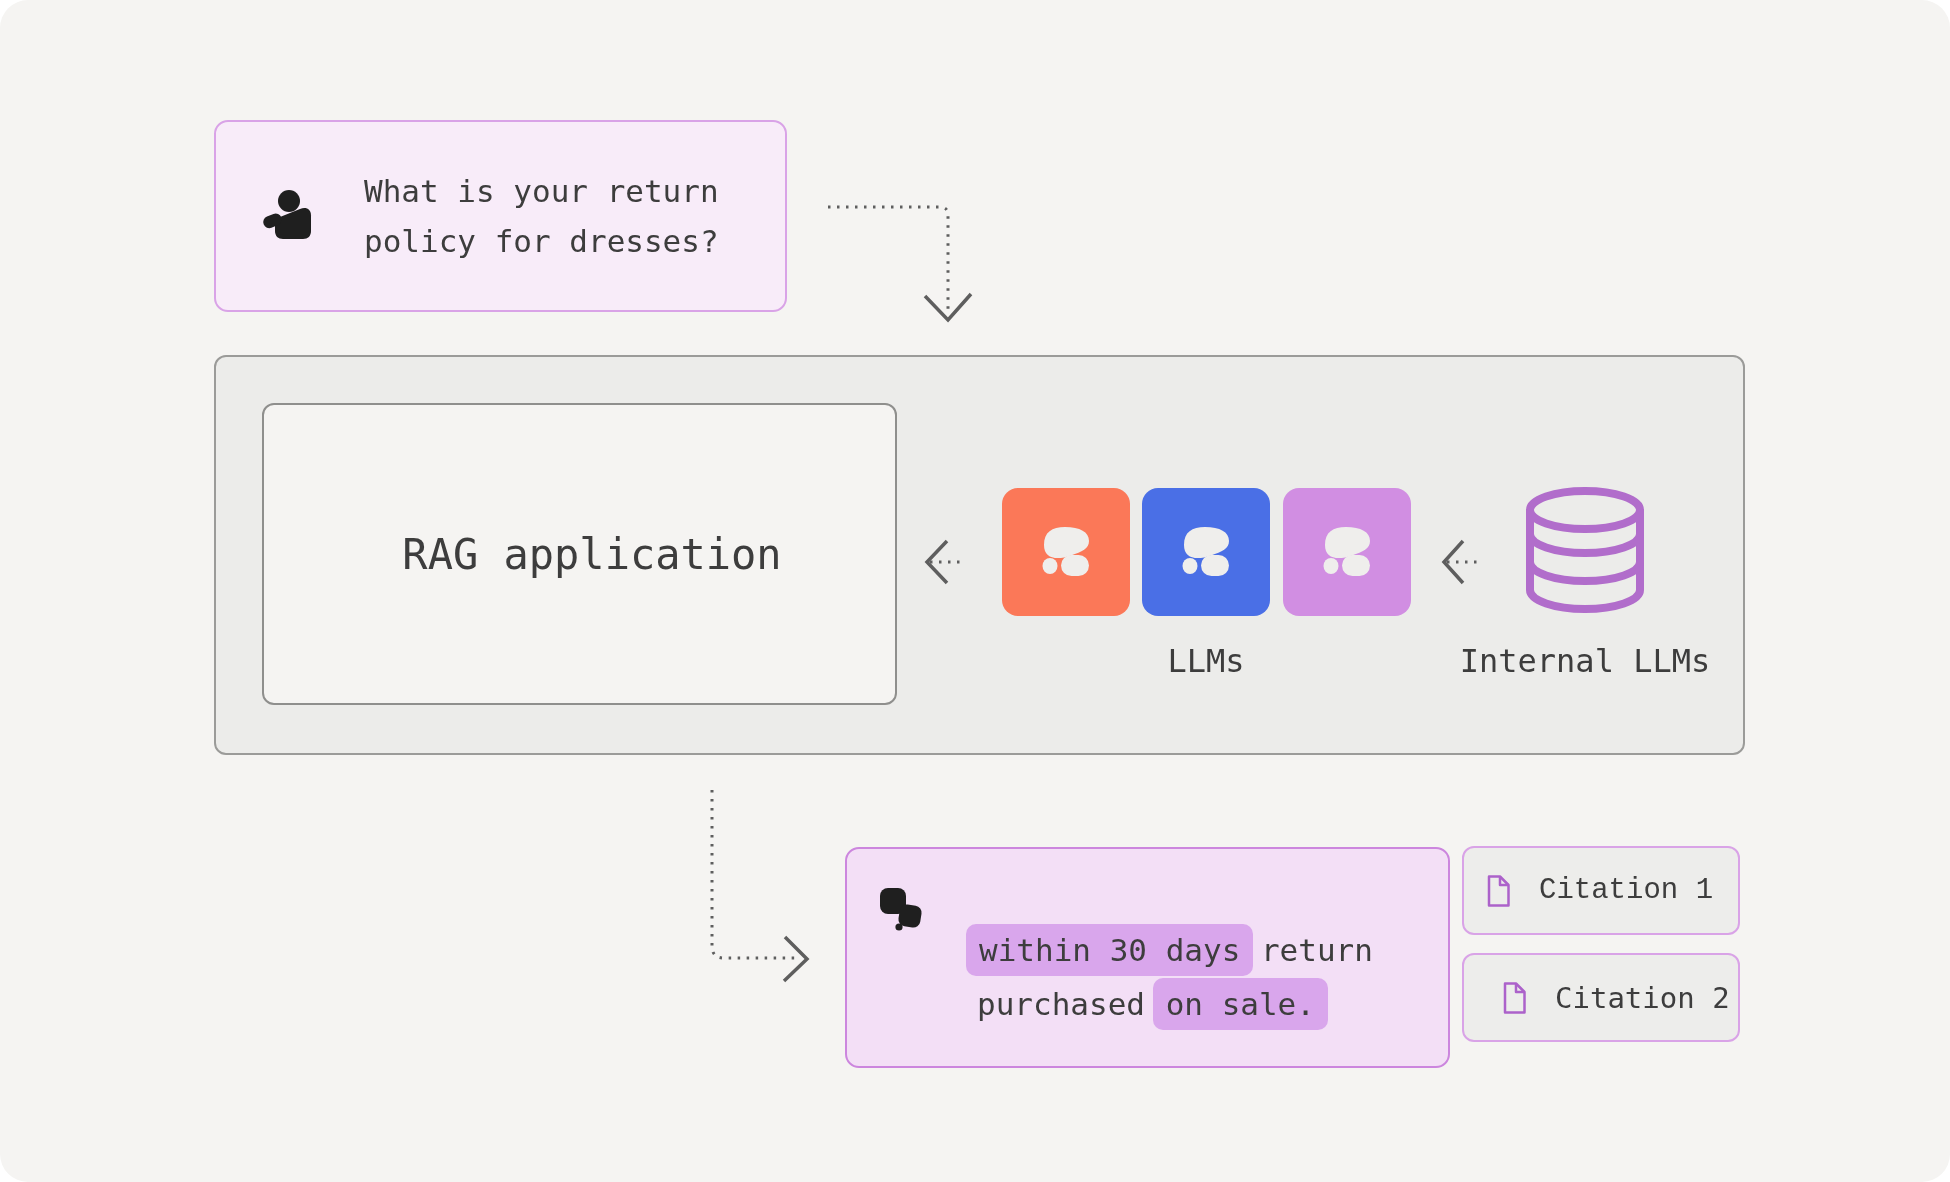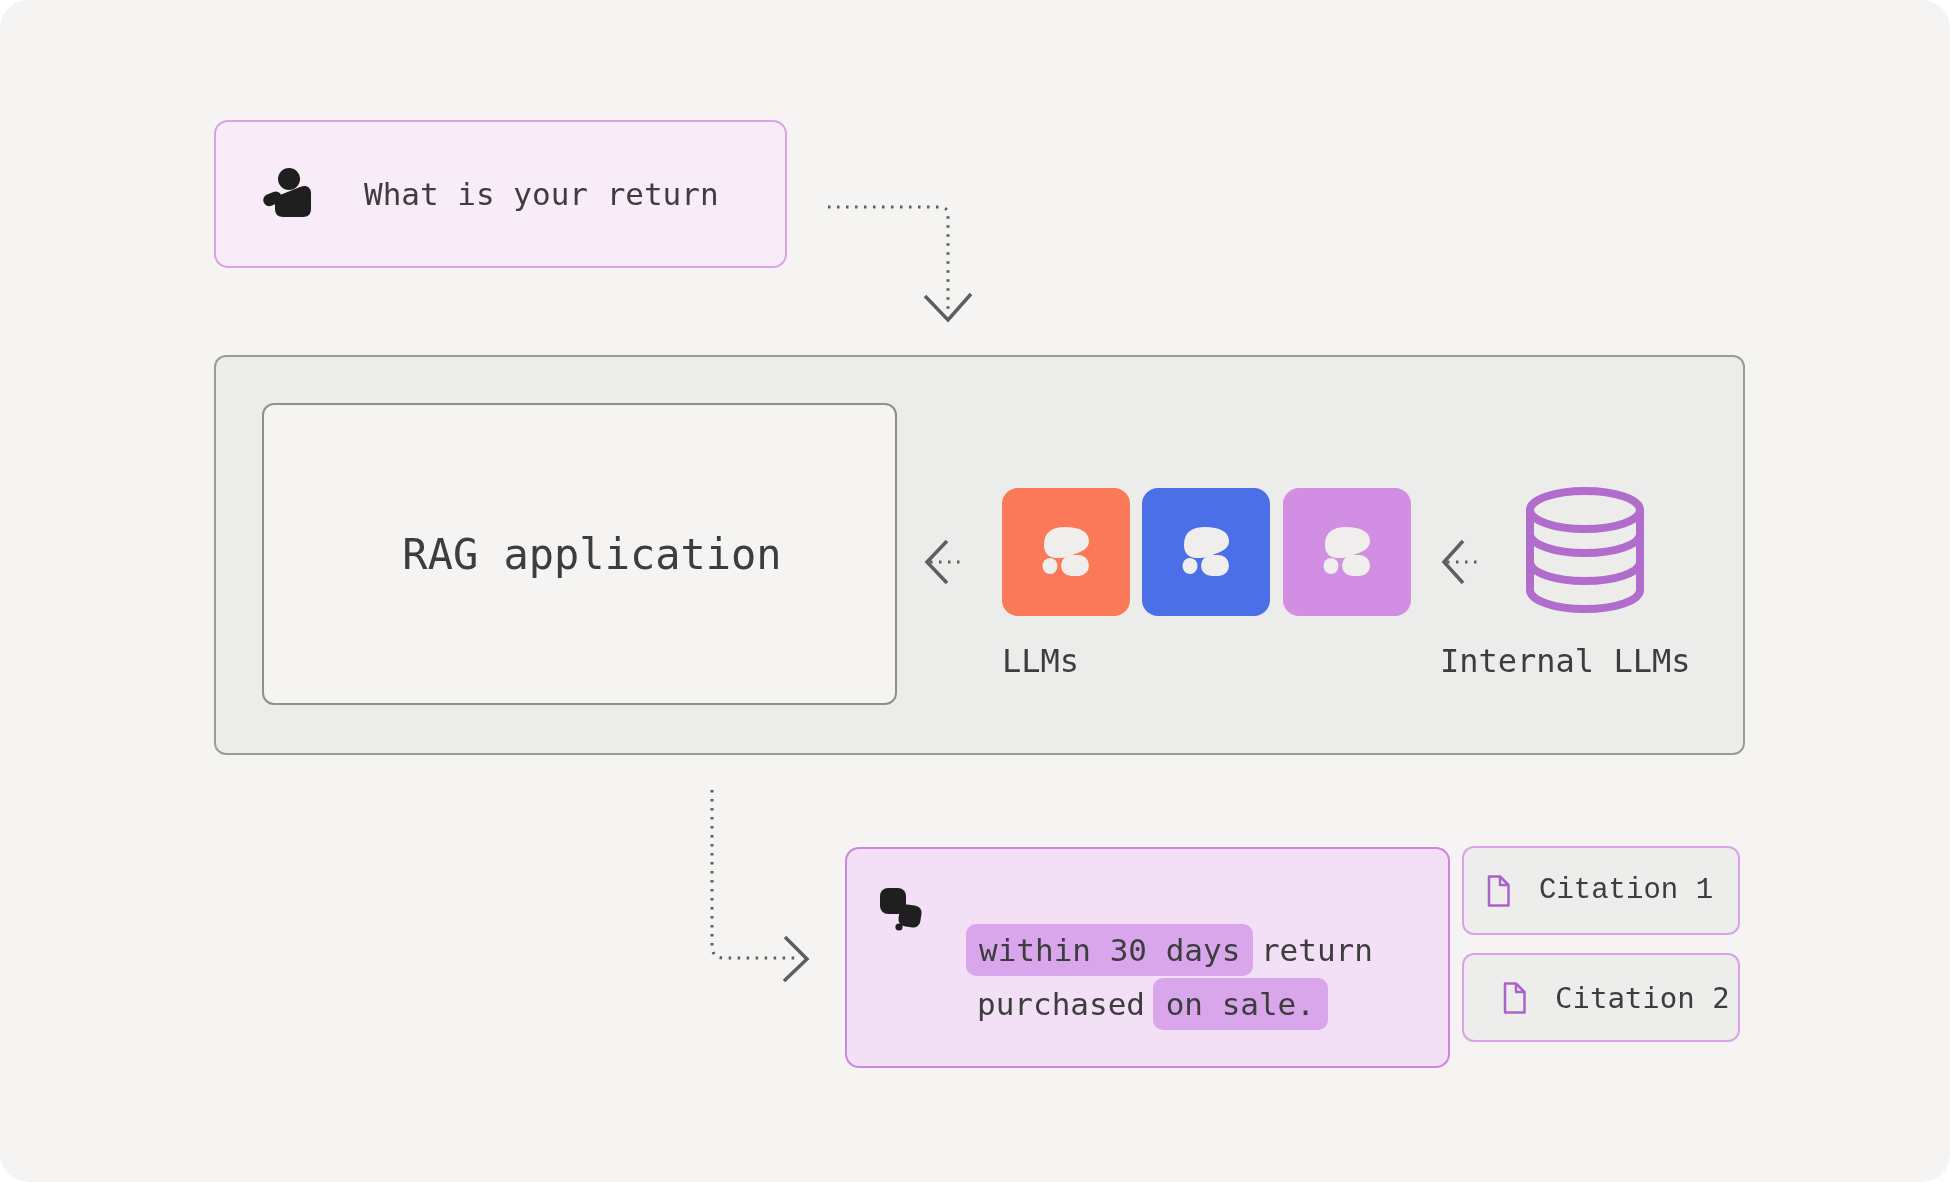--- a/index.html
+++ b/index.html
@@ -14,21 +14,21 @@
     height: 1182px;
     background: var(--page-bg, #F5F4F2);
     border-radius: 28px;
     overflow: hidden;
     color: var(--text, #3D3D3D);
   }
   .abs { position: absolute; }
 
   
   .question-box {
-    left: 214px; top: 120px; width: 573px; height: 148px;
+    left: 214px; top: 120px; width: 573px; height: 192px;
     background: var(--question-bg, #F8ECF9);
     border: 2px solid var(--question-border, #D9A3E7);
     border-radius: 14px;
     box-sizing: border-box;
     display: flex; align-items: center;
   }
   .question-box .icon-wrap { margin-left: 44px; width: 56px; height: 56px; flex: 0 0 auto; }
   .question-text {
     margin-left: 48px;
     font-size: 31px; line-height: 50px;
@@ -57,20 +57,21 @@
   .llm-square {
     top: 488px; width: 128px; height: 128px;
     border-radius: 16px;
     display: flex; align-items: center; justify-content: center;
   }
   .llm-square svg { width: 128px; height: 128px; }
 
   .group-label {
     top: 642px;
     font-size: 32px;
+    text-align: center;
   }
 
   
   .response-box {
     left: 845px; top: 847px; width: 605px; height: 221px;
     background: var(--response-bg, #F3DFF6);
     border: 2px solid var(--response-border, #CC86DE);
     border-radius: 14px;
     box-sizing: border-box;
   }
@@ -125,20 +126,21 @@
   <div class="abs question-box">
     <div class="icon-wrap">
       <svg viewBox="0 0 56 56" width="56" height="56">
         <circle class="dark-icon" cx="29" cy="13" r="11"></circle>
         <path class="dark-icon" d="M 15,31 L 40,21 C 46,18.6 51,21 51,27.5 L 51,43 C 51,48 48,51 43,51 L 23,51 C 18,51 15,48 15,43 Z"></path>
         <rect class="dark-icon" x="3" y="27" width="19" height="12" rx="6" transform="rotate(-22 12 33)"></rect>
       </svg>
     </div>
     <div class="question-text">
       <span>What is your return</span><br>
+      <span>policy for dresses?</span>
     </div>
   </div>
 
   <svg class="abs arrow-svg" style="left:822px; top:193px;" width="165" height="145" viewBox="0 0 165 145">
     <path class="arrow-dashed" d="M 6,14 H 118 Q 126,14 126,22 V 116"></path>
     <path class="arrow-head" d="M 103,103 L 126,127 L 149,101"></path>
   </svg>
 
   <div class="abs main-panel"></div>
 

